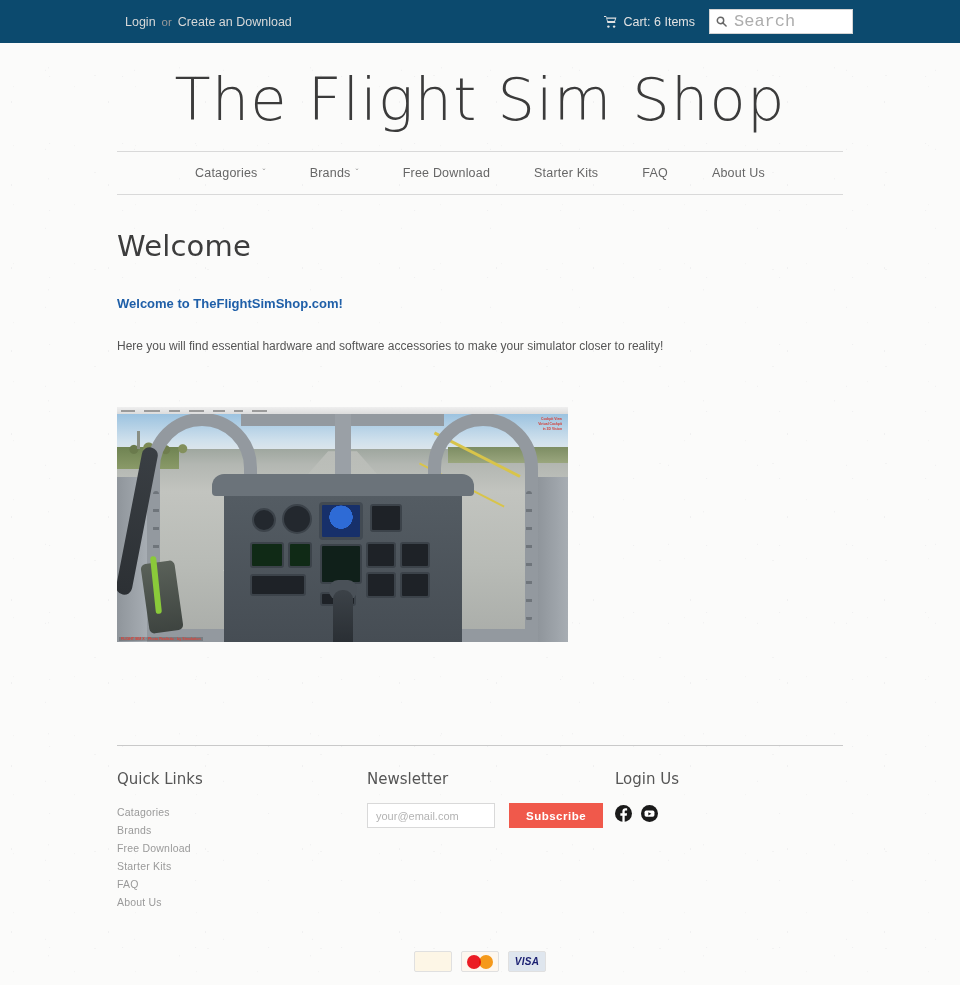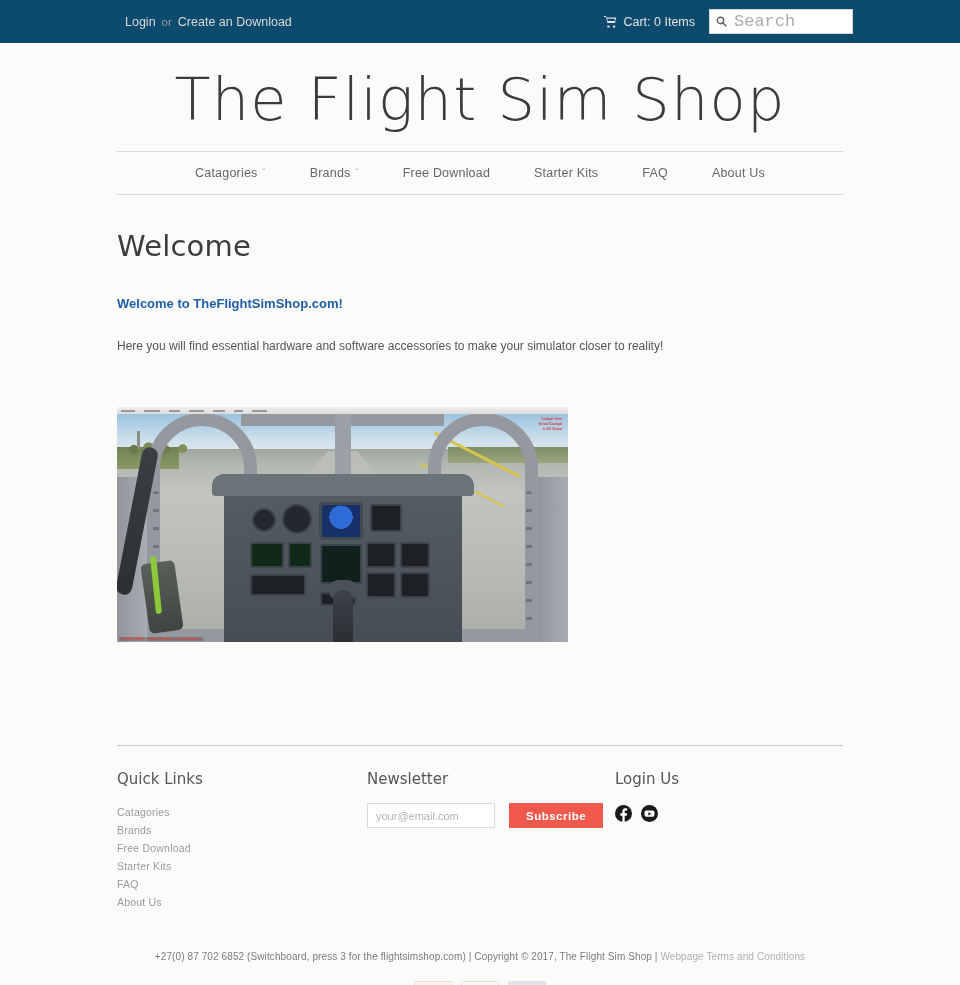--- a/index.html
+++ b/index.html
@@ -403,21 +403,21 @@
 
   <div class="topbar-right">
     <a href="#" class="cart-link">
       <span class="cart-icon">
         <svg width="13" height="12" viewBox="0 0 13 12" fill="#e2e2e2">
           <path d="M0 0h2.1l.5 1.6h9.8l-1.7 5.2H3.6L3 5.1h7.3l.8-2.4H3.1l1 3.3h7.2v1.1H3.4L2 1.1H0z"></path>
           <circle cx="4.4" cy="10.6" r="1.2"></circle>
           <circle cx="10.1" cy="10.6" r="1.2"></circle>
         </svg>
       </span>
-      <span>Cart: 0 Items</span>
+      <span>Cart: 6 Items</span>
     </a>
 
     <div class="search-box">
       <span>
         <svg width="11" height="11" viewBox="0 0 12 12" fill="none" stroke="#666" stroke-width="1.6">
           <circle cx="4.9" cy="4.9" r="3.5"></circle>
           <line x1="7.6" y1="7.6" x2="11" y2="11" stroke-linecap="round"></line>
         </svg>
       </span>
       <input type="text" placeholder="Search" style="">
@@ -553,23 +553,20 @@
           <circle cx="10" cy="10" r="10" fill="#1a1a1a"></circle>
           <rect x="4.2" y="6.6" width="11.6" height="7.2" rx="2" fill="#fff"></rect>
           <path d="M8.6 8.5l3.6 1.9-3.6 1.9z" fill="#1a1a1a"></path>
         </svg>
       </a>
     </div>
   </div>
 </div>
 
 <div class="bottom">
-  <div class="copyright">
-    <span>+27(0) 87 702 6852 (Switchboard, press 3 for the flightsimshop.com) | Copyright © 2017, The Flight Sim Shop | </span><a href="#" class="terms">Webpage Terms and Conditions</a>
-  </div>
 
   <div class="payments">
     <div class="pay pay-bitcoin">
       
     </div>
     <div class="pay pay-mc">
       <div class="mc-circles">
         <span class="mc-l"></span>
         <span class="mc-r"></span>
 

